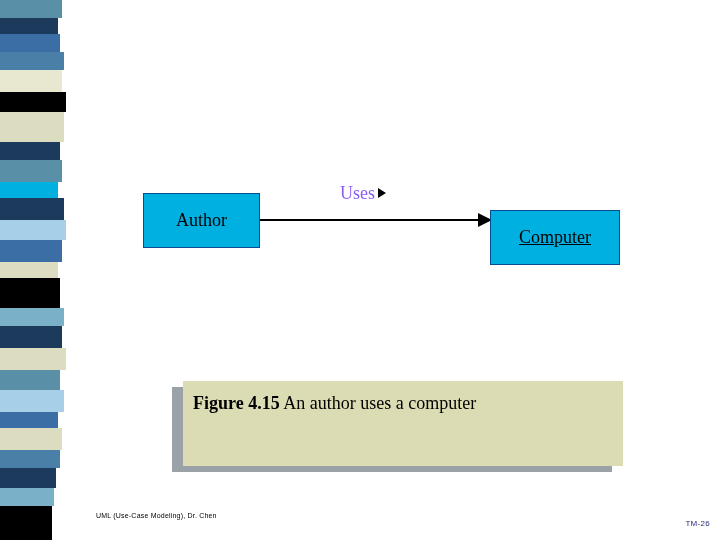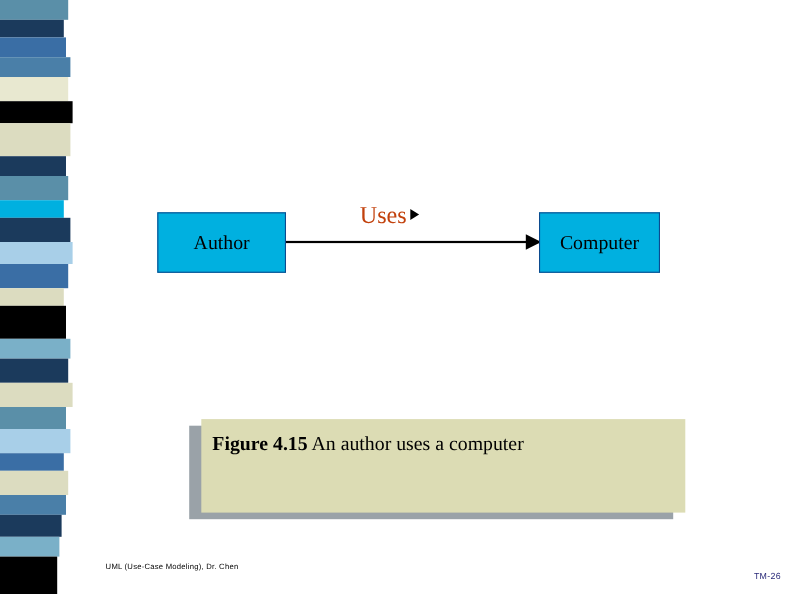--- a/index.html
+++ b/index.html
@@ -59,23 +59,24 @@
     font-size: 18px;
   }
   .box.author {
     left: 143px;
     top: 193px;
     width: 117px;
     height: 55px;
   }
   .box.computer {
     left: 490px;
-    top: 193px;
-    width: 110px;
+    top: 210px;
+    width: 130px;
     height: 55px;
+    text-decoration: underline;
   }
   .assoc-line {
     position: absolute;
     left: 260px;
     top: 219px;
     width: 230px;
     height: 2px;
     background: #000000;
   }
   .arrow-head {
@@ -83,24 +84,24 @@
     left: 478px;
     top: 213px;
     width: 0;
     height: 0;
     border-top: 7px solid transparent;
     border-bottom: 7px solid transparent;
     border-left: 14px solid #000000;
   }
   .assoc-label {
     position: absolute;
-    left: 327px;
+    left: 340px;
     top: 183px;
-    font-size: 22px;
-    color: #c2410c;
+    font-size: 18px;
+    color: #8b5cf6;
     display: flex;
     align-items: center;
     gap: 3px;
   }
   .assoc-label .nav-tri {
     display: inline-block;
     width: 0;
     height: 0;
     border-top: 5px solid transparent;
     border-bottom: 5px solid transparent;

